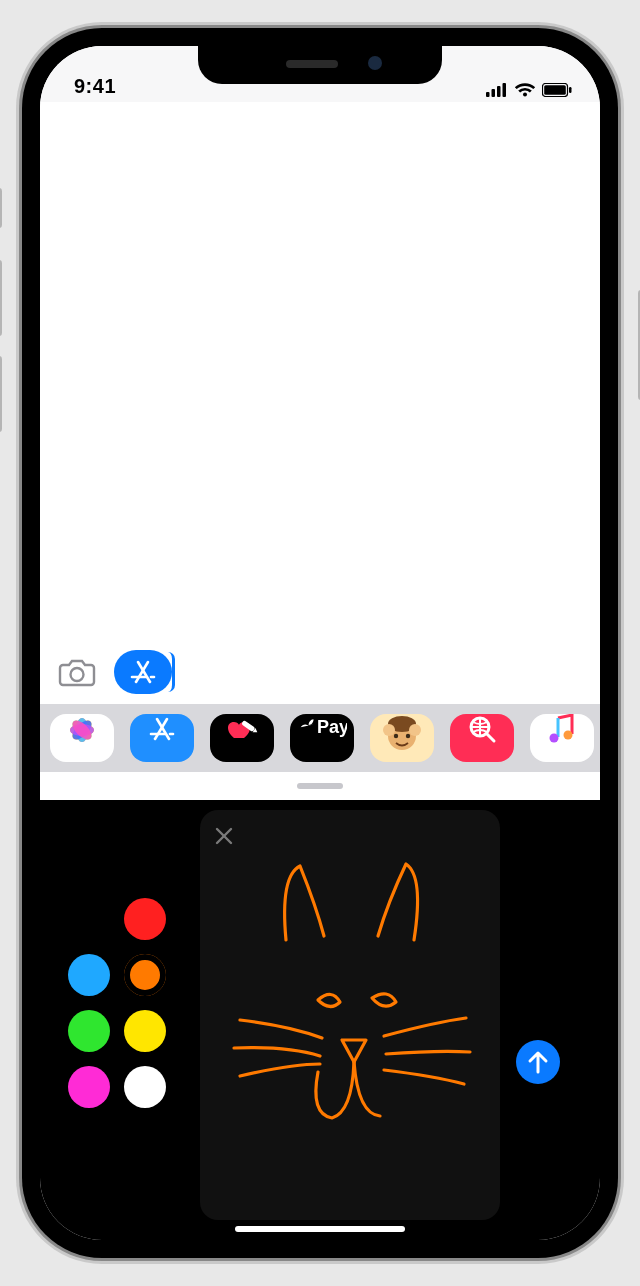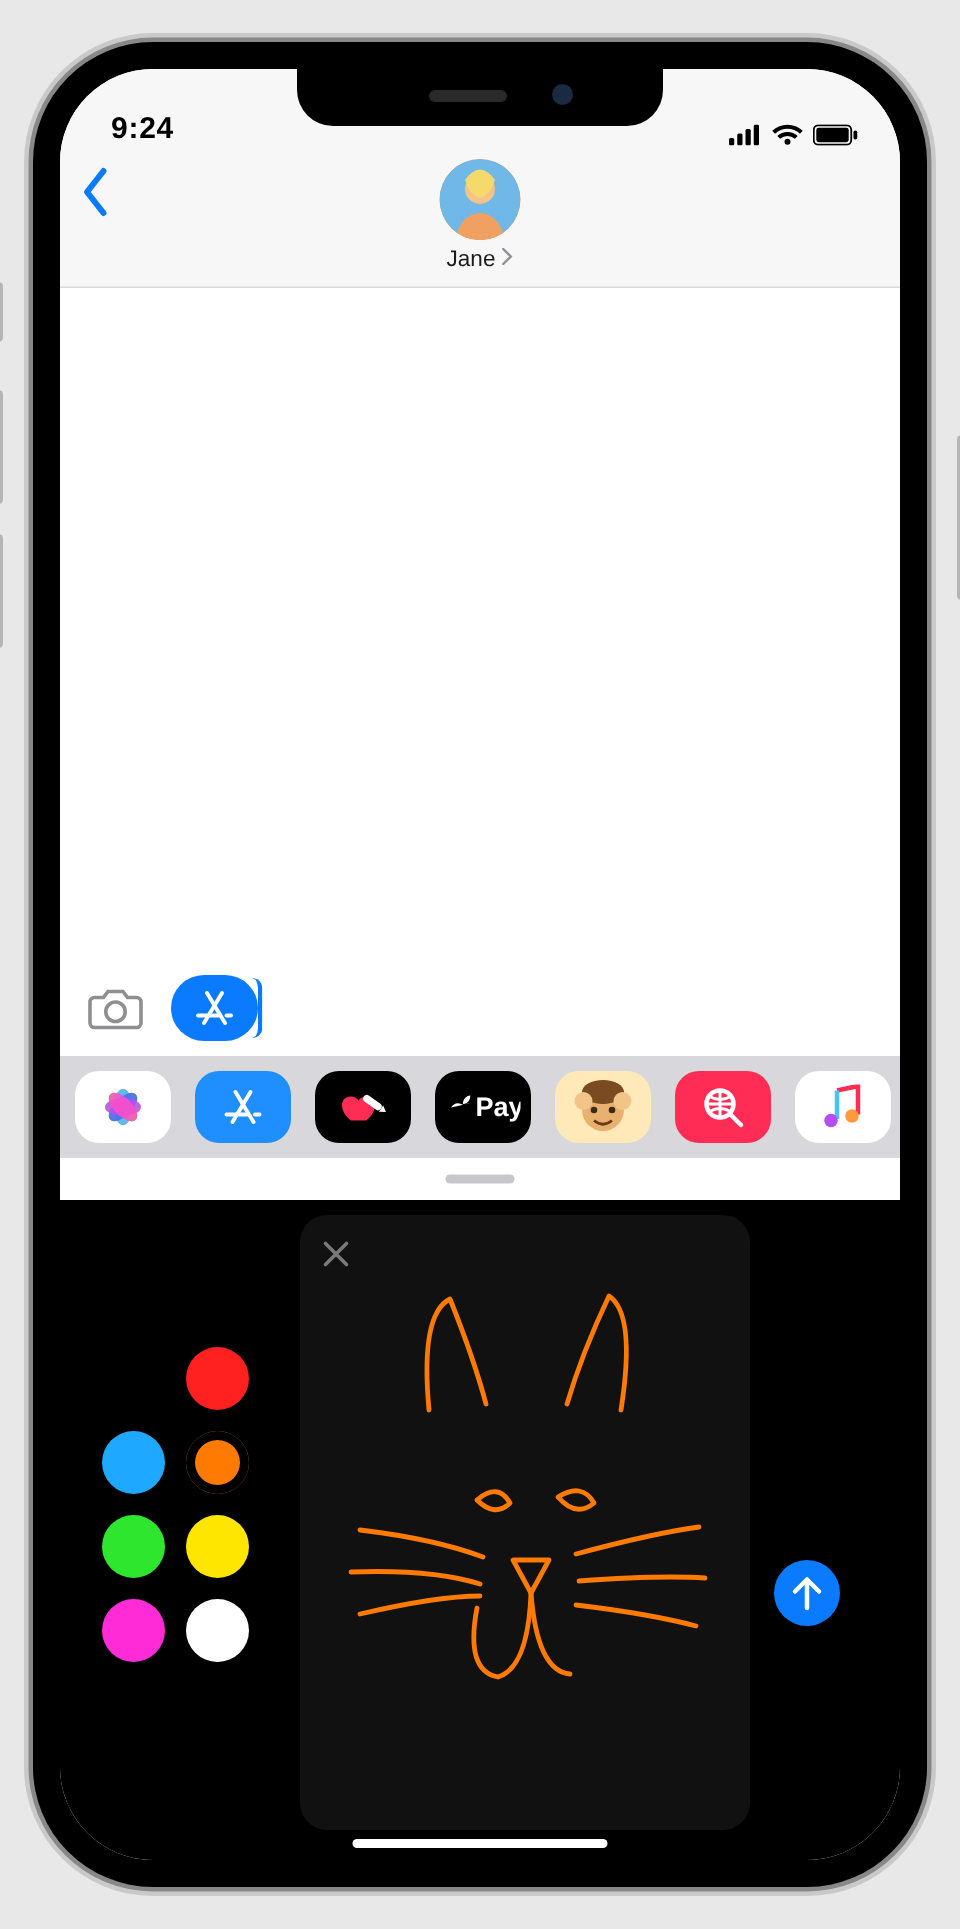--- a/index.html
+++ b/index.html
@@ -95,21 +95,21 @@
   }
   .msg-input input::placeholder { color: #c4c4c8; }
   .mic-icon { color: #8e8e93; }
 
   
   .appstrip {
     background: #d8d8dc; padding: 10px 10px; display: flex; gap: 16px; overflow: hidden;
   }
   .appchip {
     width: 64px; height: 48px; border-radius: 16px; background: #fff;
-    display: flex; align-items: center; justify-content: center; flex-shrink: 0;
+    display: flex; justify-content: center; flex-shrink: 0;
     font-size: 13px; font-weight: 600;
   }
   .chip-photos { background: #fff; }
   .chip-appstore { background: #1f8fff; }
   .chip-heart { background: #000; }
   .chip-pay { background: #000; color: #fff; }
   .chip-memoji { background: #ffe9b8; }
   .chip-search { background: #ff2d55; }
   .chip-music { background: #fff; }
 
@@ -157,21 +157,21 @@
   <div class="btn-side btn-l1"></div>
   <div class="btn-side btn-l2"></div>
   <div class="btn-side btn-l3"></div>
   <div class="btn-side btn-r1"></div>
 
   <div class="phone">
     <div class="screen">
       <div class="notch"></div>
 
       <div class="statusbar">
-        <div class="sb-time">9:24</div>
+        <div class="sb-time">9:41</div>
         <div class="sb-right">
           <span>
             <svg width="22" height="14" viewBox="0 0 22 14">
                 <g fill="#000">
                   <rect x="0" y="9" width="3.5" height="5" rx="1"></rect>
                   <rect x="5.5" y="6" width="3.5" height="8" rx="1"></rect>
                   <rect x="11" y="3" width="3.5" height="11" rx="1"></rect>
                   <rect x="16.5" y="0" width="3.5" height="14" rx="1"></rect>
                 </g>
               </svg>
@@ -188,43 +188,20 @@
           <span>
             <svg width="30" height="14" viewBox="0 0 30 14">
                 <rect x="0.5" y="0.5" width="25" height="13" rx="3" fill="none" stroke="#000" stroke-width="1.2"></rect>
                 <rect x="2.2" y="2.2" width="21.6" height="9.6" rx="1.6" fill="#000"></rect>
                 <rect x="27" y="4" width="2.5" height="6" rx="1.2" fill="#000"></rect>
               </svg>
           </span>
         </div>
       </div>
 
-      <div class="navhead">
-        <div class="back-chevron">
-          <svg width="20" height="34" viewBox="0 0 20 34">
-              <path d="M15 3 L4 17 L15 31" stroke="#0a7aff" stroke-width="4" fill="none" stroke-linecap="round" stroke-linejoin="round"></path>
-            </svg>
-        </div>
-        <div class="avatar">
-          <svg width="54" height="54" viewBox="0 0 54 54">
-            <circle cx="27" cy="27" r="27" fill="#6fb8e8"></circle>
-            <circle cx="27" cy="20" r="10" fill="#f6c28a"></circle>
-            <path d="M17 14 q10 -14 20 0 q-3 10 -10 12 q-7 -2 -10 -12z" fill="#f5d96b"></path>
-            <path d="M10 54 q5 -18 17 -18 q12 0 17 18z" fill="#f0a060"></path>
-          </svg>
-        </div>
-        <div class="contact-row">
-          <span class="contact-name">Jane</span>
-          <span class="contact-caret">
-            <svg width="8" height="12" viewBox="0 0 8 12">
-                <path d="M1.5 1 L6.5 6 L1.5 11" stroke="#8e8e93" stroke-width="1.6" fill="none" stroke-linecap="round"></path>
-              </svg>
-          </span>
-        </div>
-      </div>
 
       <div class="msgarea"></div>
 
       <div class="inputrow">
         <div class="icon-btn camera-icon">
           <svg width="40" height="32" viewBox="0 0 40 32">
               <path d="M6 9h6l3-4h10l3 4h6a3 3 0 013 3v14a3 3 0 01-3 3H6a3 3 0 01-3-3V12a3 3 0 013-3z" fill="none" stroke="#8e8e93" stroke-width="2.4"></path>
               <circle cx="20" cy="18.5" r="6.5" fill="none" stroke="#8e8e93" stroke-width="2.4"></circle>
             </svg>
         </div>

